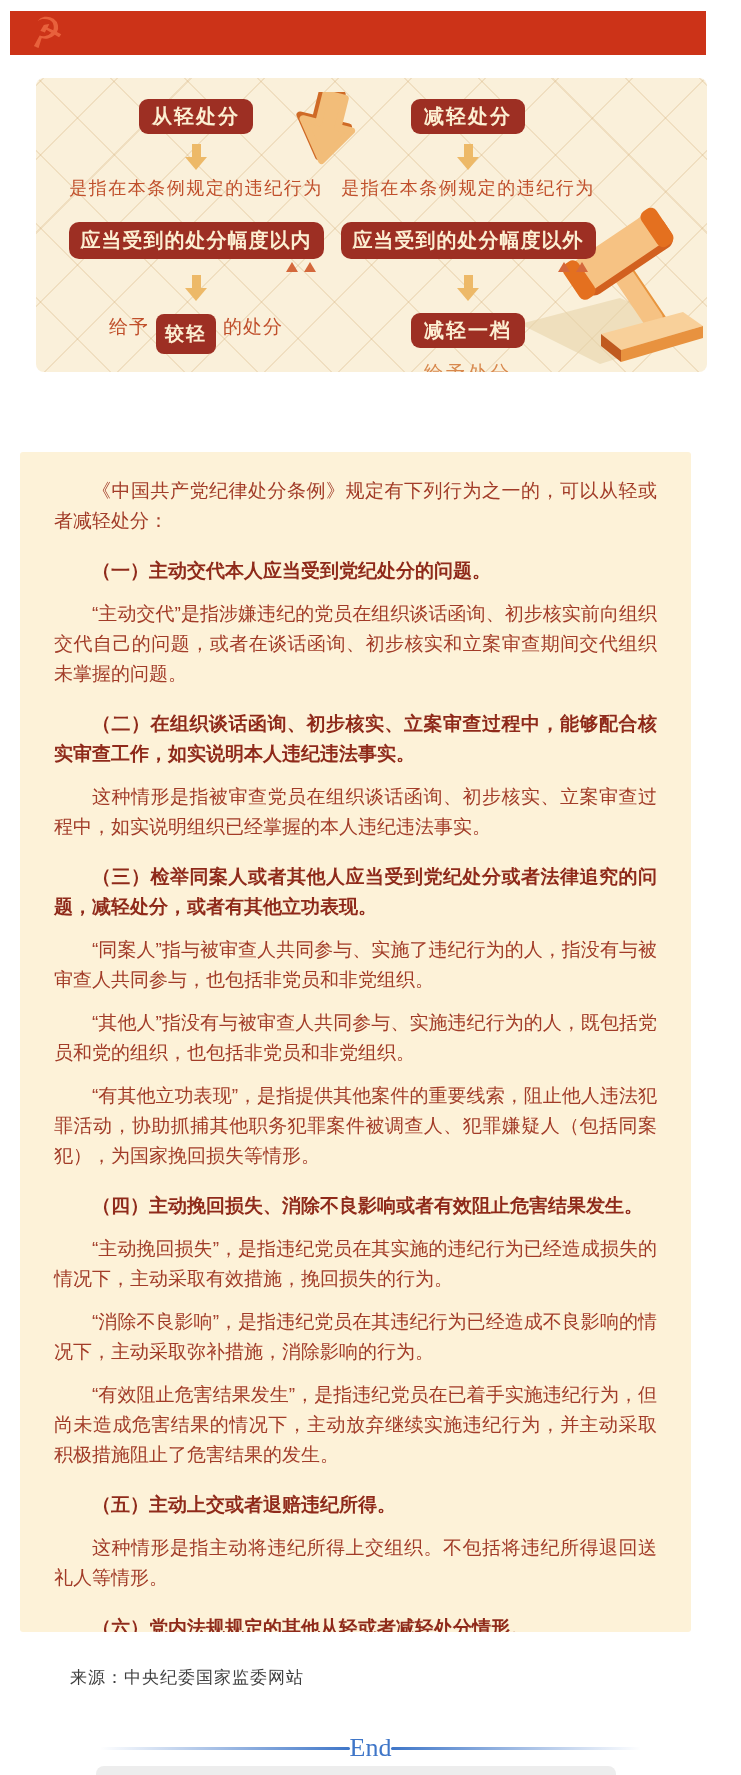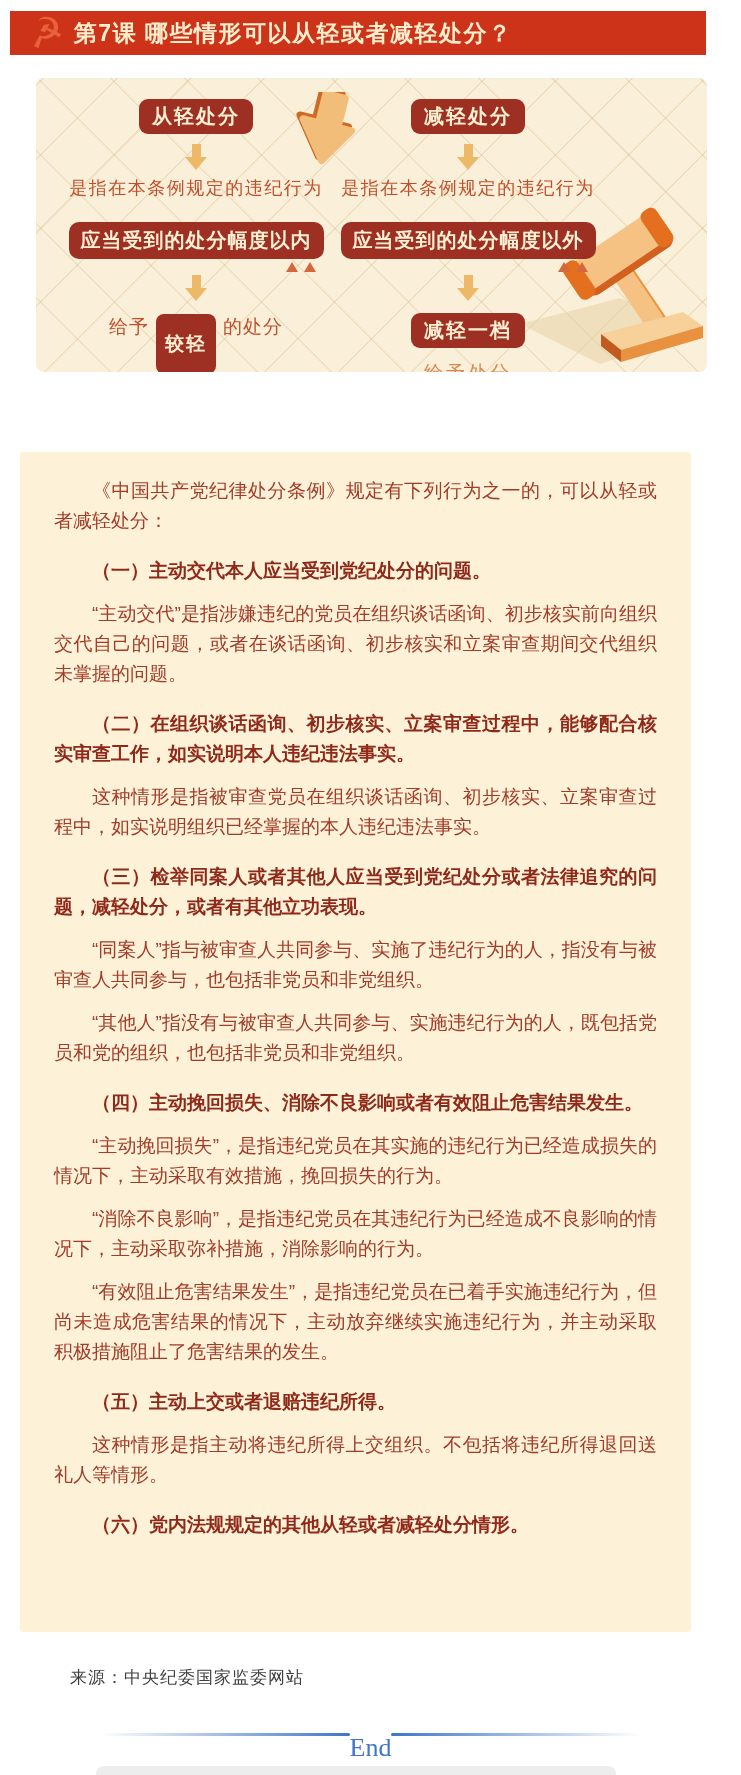--- a/index.html
+++ b/index.html
@@ -30,53 +30,52 @@
                     border-right:11px solid transparent;border-top:13px solid #edb968;}
   .ig-desc{color:#c04f2b;font-size:18px;letter-spacing:1.5px;white-space:nowrap;}
   .ig-range{position:relative;margin-top:22px;background:#9d2f23;color:#fcefd2;font-weight:bold;
             font-size:20px;padding:5px 12px;border-radius:10px;letter-spacing:1px;white-space:nowrap;}
   .tri-pair{position:absolute;right:8px;bottom:-13px;display:flex;gap:6px;}
   .tri{width:0;height:0;border-left:6px solid transparent;border-right:6px solid transparent;
        border-bottom:10px solid #d4683c;}
   .flow-arrow.second{margin-top:16px;}
   .ig-result{margin-top:7px;color:#c04f2b;font-size:19px;display:flex;gap:7px;
              letter-spacing:1px;white-space:nowrap;}
-  .ig-badge-sm{background:#9d2f23;color:#fcefd2;font-weight:bold;padding:17px 9px;
+  .ig-badge-sm{background:#9d2f23;color:#fcefd2;font-weight:bold;padding:7px 9px;
                border-radius:8px;font-size:19px;letter-spacing:2px;}
   .ig-result-text{margin-top:12px;color:#d8884d;font-size:19px;letter-spacing:3px;}
   .decor-arrow{position:absolute;left:258px;top:14px;z-index:1;}
   .decor-gavel{position:absolute;right:2px;top:128px;z-index:1;}
 
   
   .content-box{position:absolute;left:20px;top:452px;width:671px;height:1180px;background:#fdf2d8;
                box-sizing:border-box;padding:24px 34px 10px;overflow:hidden;border-radius:3px;}
   .content-box .para{font-size:19px;line-height:30px;color:#a23c28;text-align:justify;
                      text-indent:2em;margin:13px 0;}
   .content-box .para:first-child{margin-top:0;}
   .content-box .heading{font-weight:bold;color:#8f2a1a;margin-top:20px;}
 
   
   .source{position:absolute;left:70px;top:1666px;font-size:17px;color:#3e3e3e;letter-spacing:1px;}
-  .end-row{position:absolute;left:0;top:1733px;width:741px;display:flex;
+  .end-row{position:absolute;left:0;top:1733px;width:741px;display:flex;align-items:center;
            justify-content:center;}
   .end-line{width:250px;height:3px;border-radius:2px;}
   .end-line.l{background:linear-gradient(to right, rgba(90,135,210,0), #3f76c8);}
   .end-line.r{background:linear-gradient(to left, rgba(90,135,210,0), #3f76c8);}
   .end-text{color:#3f76c8;font-size:26px;font-family:"Liberation Serif","DejaVu Serif",serif;}
   .bottom-smudge{position:absolute;left:96px;top:1766px;width:520px;height:16px;
                  background:#ededed;border-radius:8px;}
 </style>
 </head>
 <body>
 
 <div class="page">
 
   <div class="header-bar">
     <span class="emblem">☭</span>
-    <span class="header-title">第7课 哪些情形可以从轻或者减轻处分？</span>
   </div>
 
   <div class="infographic">
 
     <svg class="decor-arrow" width="74" height="86" viewBox="0 0 74 86">
       <g transform="rotate(14 37 43)">
         <path d="M22 4 h20 v30 h14 L34 70 L6 34 h16 z" fill="#cf6a26" stroke="#cf6a26" stroke-width="7" stroke-linejoin="round" transform="translate(-4,-3)"></path>
         <path d="M22 4 h20 v30 h14 L34 70 L6 34 h16 z" fill="#f2bd79" stroke="#f2bd79" stroke-width="7" stroke-linejoin="round"></path>
       </g>
     </svg>
@@ -148,20 +147,21 @@
 
   <div class="content-box">
       <p class="para">《中国共产党纪律处分条例》规定有下列行为之一的，可以从轻或者减轻处分：</p>
       <p class="para heading">（一）主动交代本人应当受到党纪处分的问题。</p>
       <p class="para">“主动交代”是指涉嫌违纪的党员在组织谈话函询、初步核实前向组织交代自己的问题，或者在谈话函询、初步核实和立案审查期间交代组织未掌握的问题。</p>
       <p class="para heading">（二）在组织谈话函询、初步核实、立案审查过程中，能够配合核实审查工作，如实说明本人违纪违法事实。</p>
       <p class="para">这种情形是指被审查党员在组织谈话函询、初步核实、立案审查过程中，如实说明组织已经掌握的本人违纪违法事实。</p>
       <p class="para heading">（三）检举同案人或者其他人应当受到党纪处分或者法律追究的问题，减轻处分，或者有其他立功表现。</p>
       <p class="para">“同案人”指与被审查人共同参与、实施了违纪行为的人，指没有与被审查人共同参与，也包括非党员和非党组织。</p>
       <p class="para">“其他人”指没有与被审查人共同参与、实施违纪行为的人，既包括党员和党的组织，也包括非党员和非党组织。</p>
+      <p class="para">“有其他立功表现”，是指提供其他案件的重要线索，阻止他人违法犯罪活动，协助抓捕其他职务犯罪案件被调查人、犯罪嫌疑人（包括同案犯），为国家挽回损失等情形。</p>
       <p class="para heading">（四）主动挽回损失、消除不良影响或者有效阻止危害结果发生。</p>
       <p class="para">“主动挽回损失”，是指违纪党员在其实施的违纪行为已经造成损失的情况下，主动采取有效措施，挽回损失的行为。</p>
       <p class="para">“消除不良影响”，是指违纪党员在其违纪行为已经造成不良影响的情况下，主动采取弥补措施，消除影响的行为。</p>
       <p class="para">“有效阻止危害结果发生”，是指违纪党员在已着手实施违纪行为，但尚未造成危害结果的情况下，主动放弃继续实施违纪行为，并主动采取积极措施阻止了危害结果的发生。</p>
       <p class="para heading">（五）主动上交或者退赔违纪所得。</p>
       <p class="para">这种情形是指主动将违纪所得上交组织。不包括将违纪所得退回送礼人等情形。</p>
       <p class="para heading">（六）党内法规规定的其他从轻或者减轻处分情形。</p>
     </div>
 
   <div class="source">来源：中央纪委国家监委网站</div>

